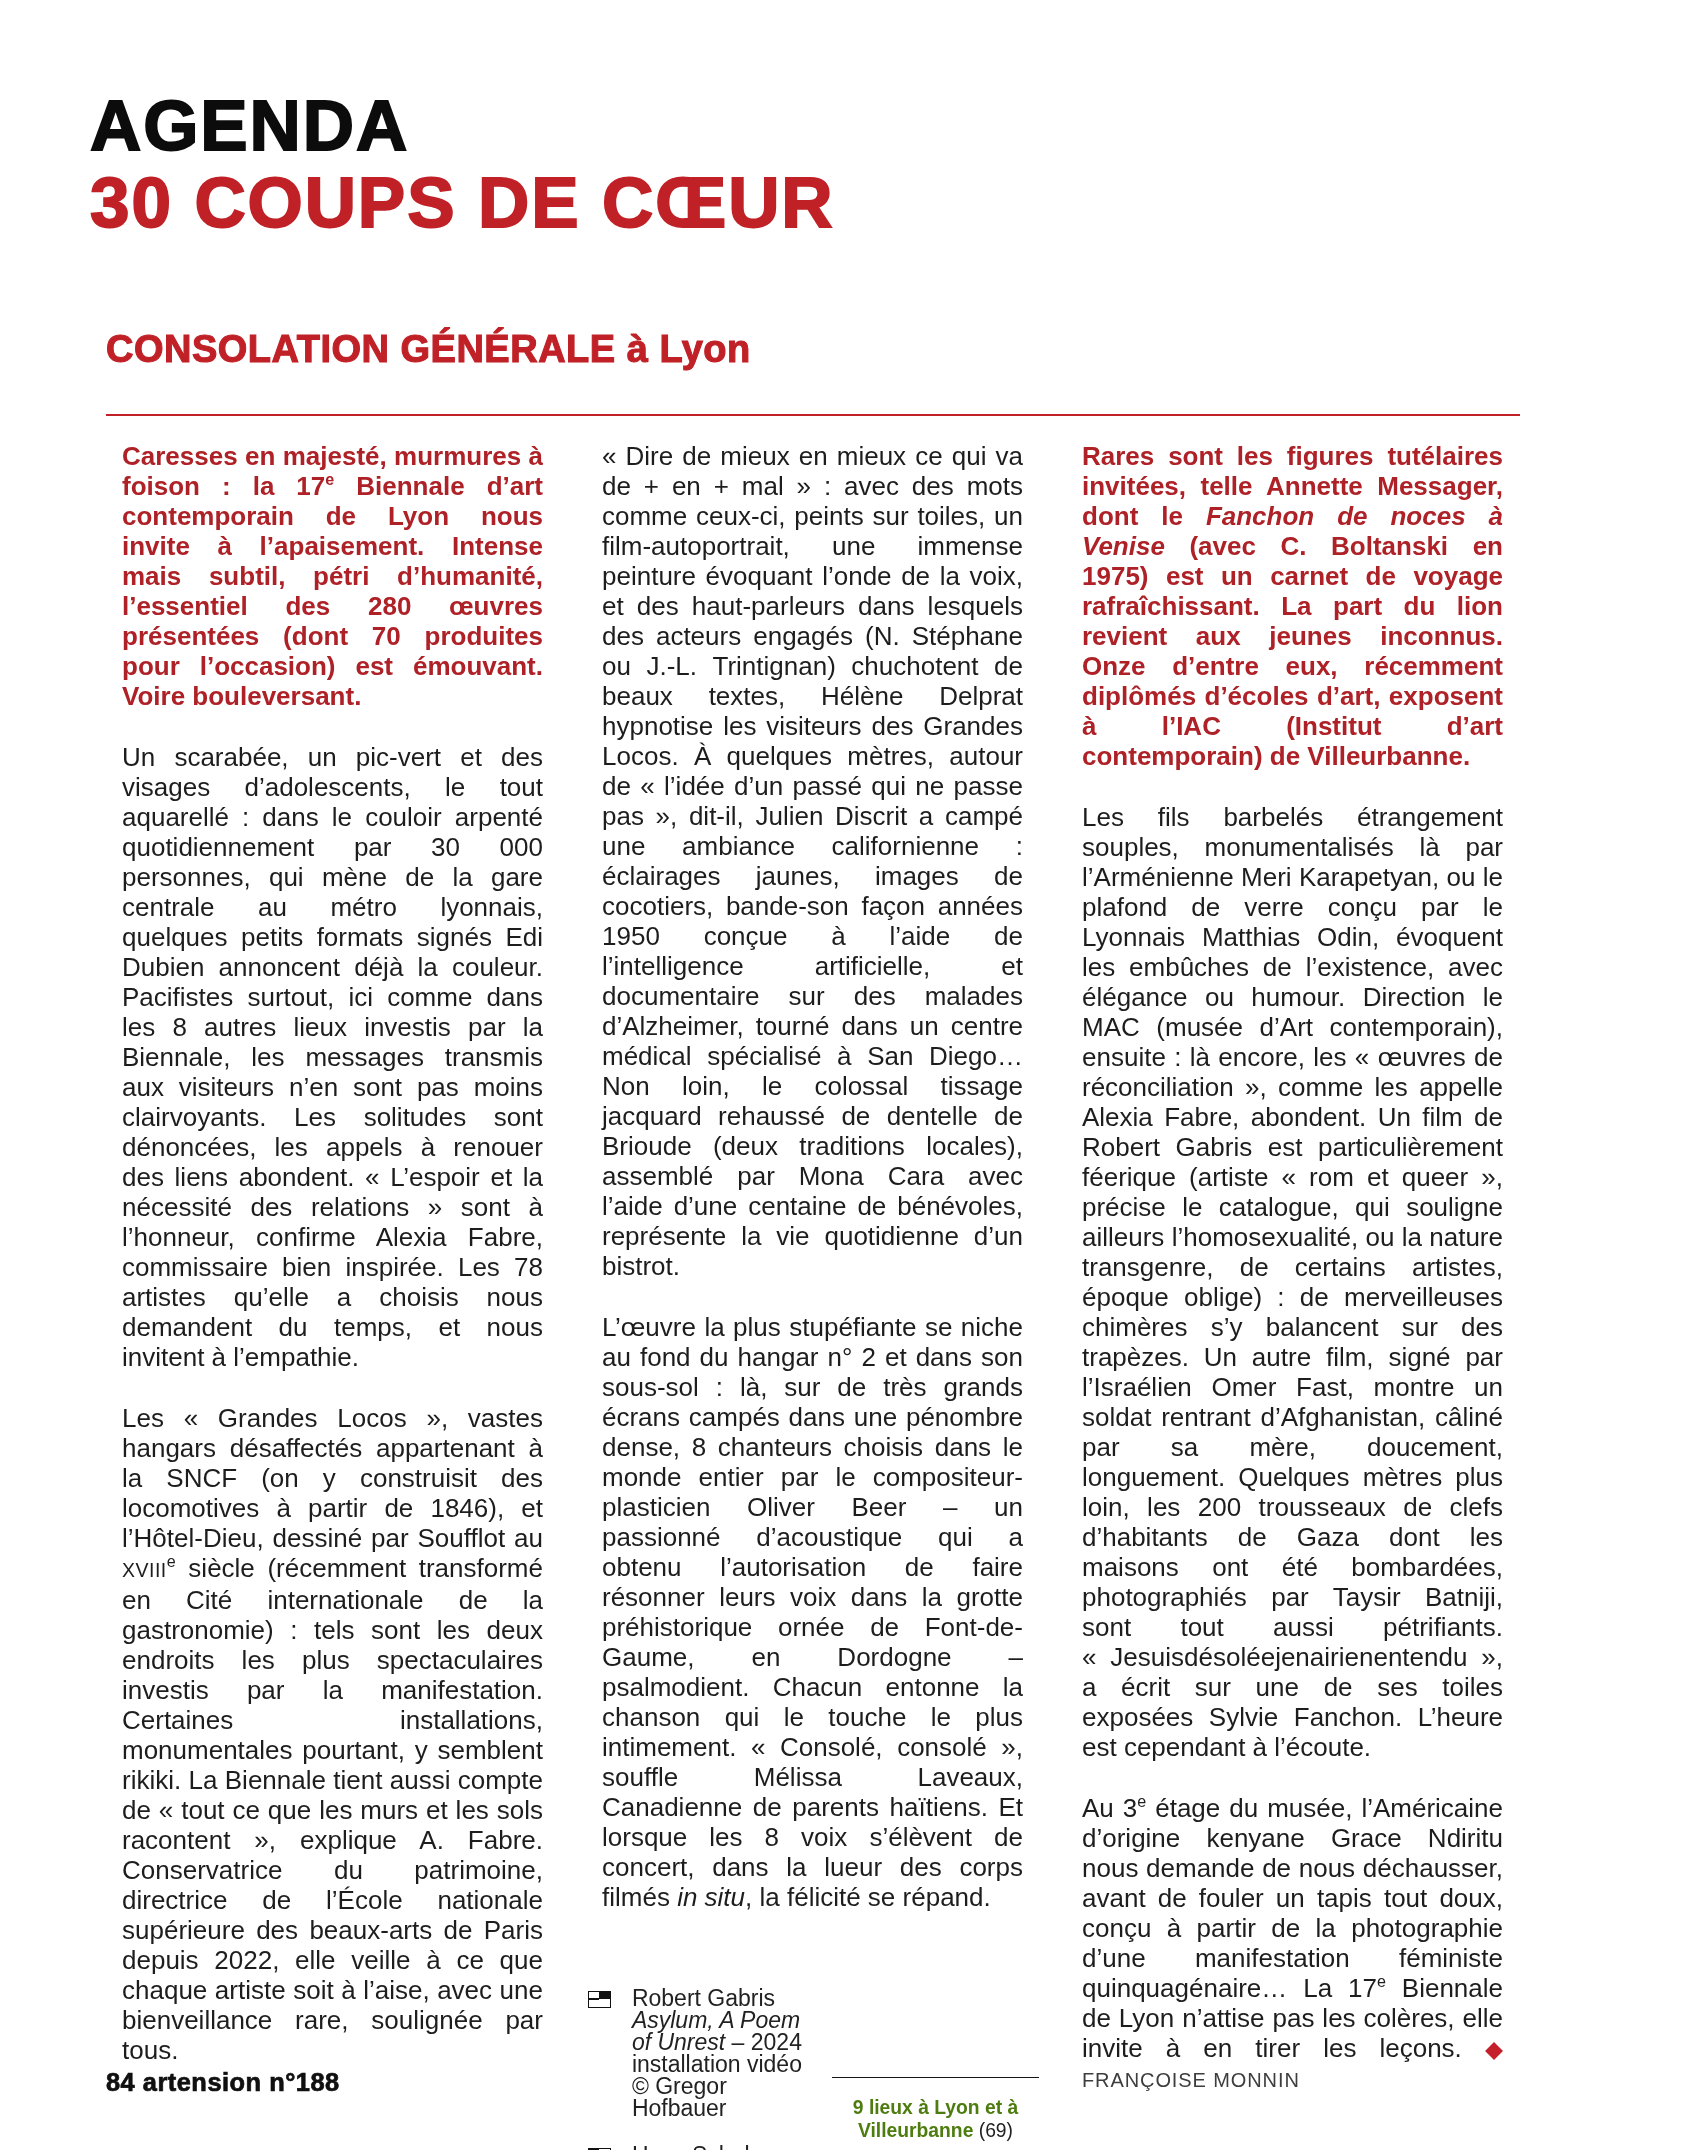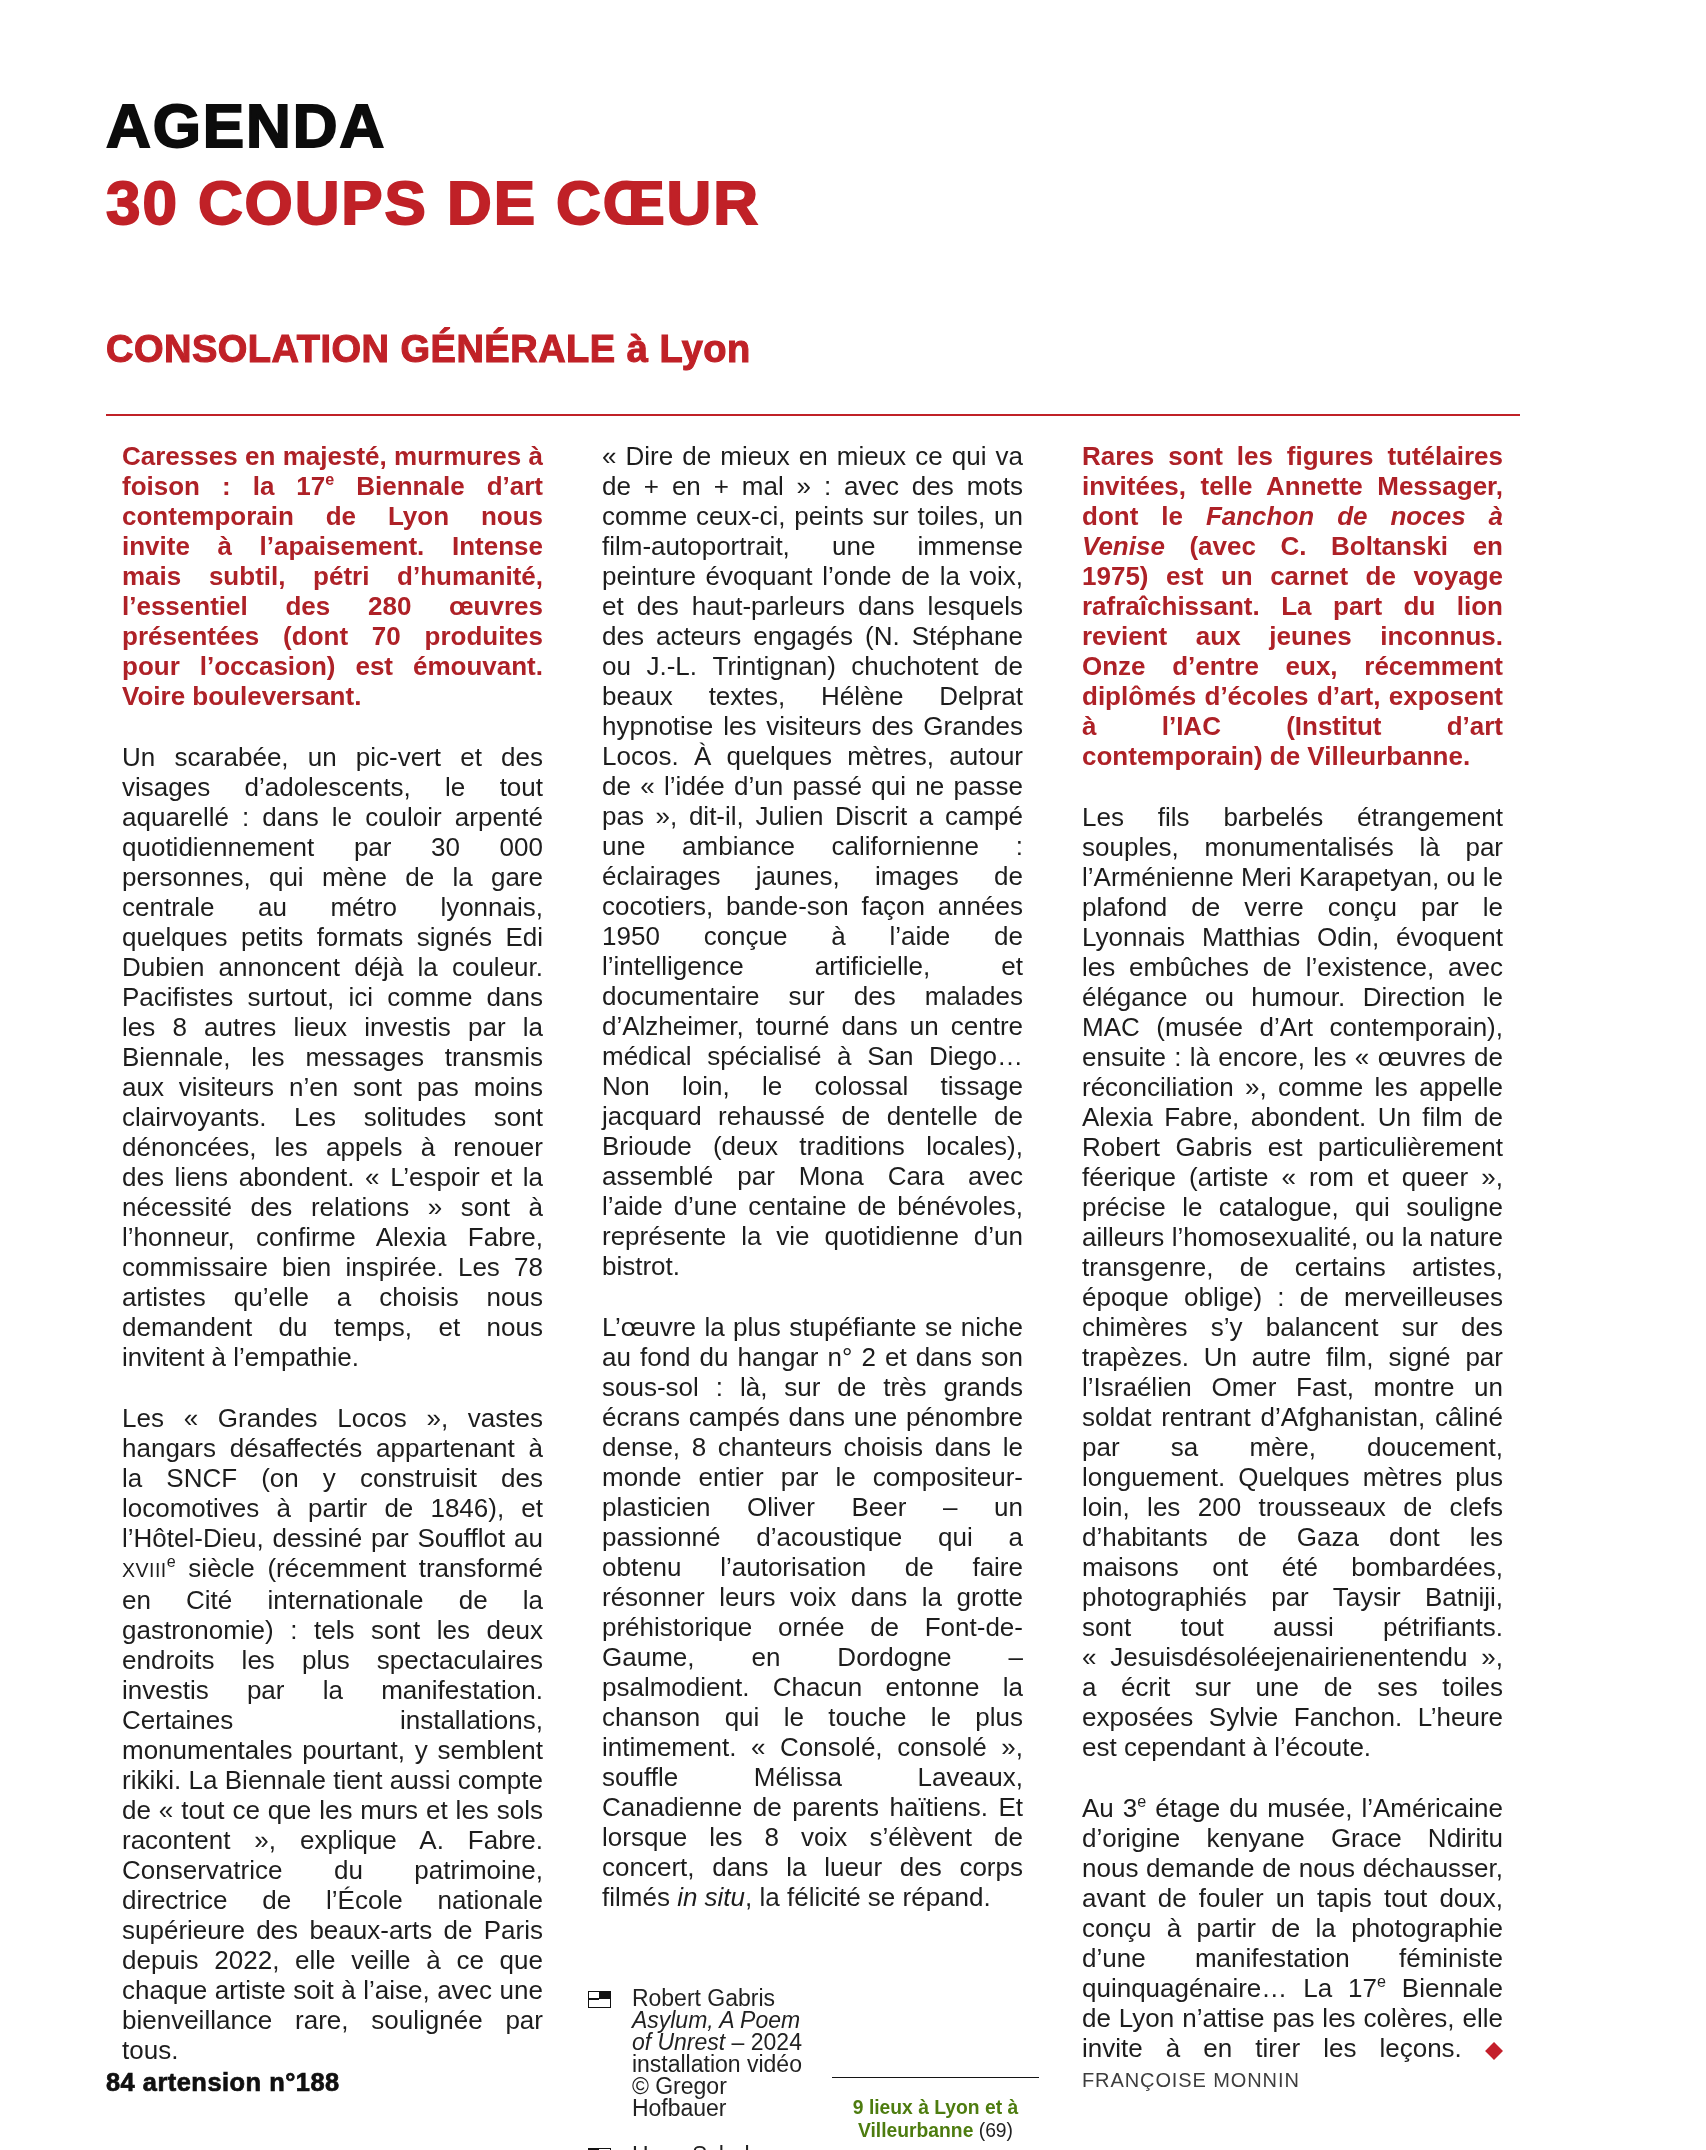--- a/index.html
+++ b/index.html
@@ -11,22 +11,22 @@
   html,body{margin:0;padding:0;background:#ffffff;}
   .page{
     position:relative;
     width:1706px;height:2151px;
     background:#fff;
     font-family:"Liberation Sans", sans-serif;
     color:var(--ink);
     overflow:hidden;
   }
   .headline{
-    position:absolute;left:106px;top:87px;
-    font-size:62px;line-height:77px;font-weight:900;
+    position:absolute;left:90px;top:87px;
+    font-size:71px;line-height:77px;font-weight:900;
     letter-spacing:1.9px;
     -webkit-text-stroke:1.9px currentColor;
     color:#0c0c0c;
   }
   .headline .line2{color:var(--red-heading);}
   .section-heading{
     position:absolute;left:106px;top:328px;
     font-size:38px;font-weight:900;letter-spacing:0.5px;
     color:var(--red-heading);
     -webkit-text-stroke:1.1px currentColor;

